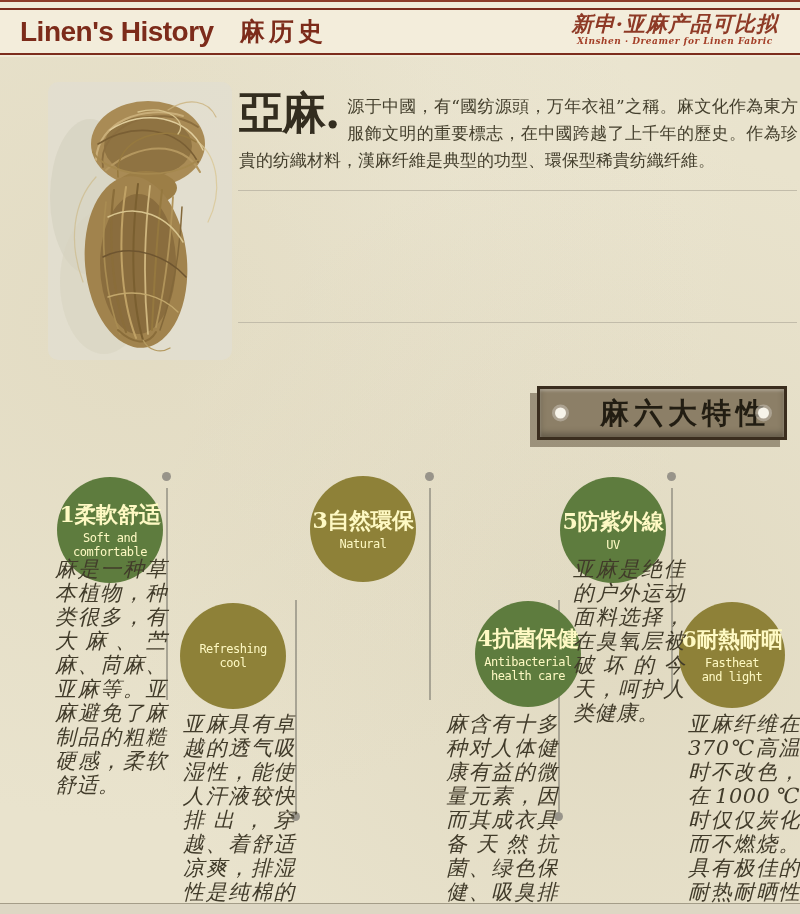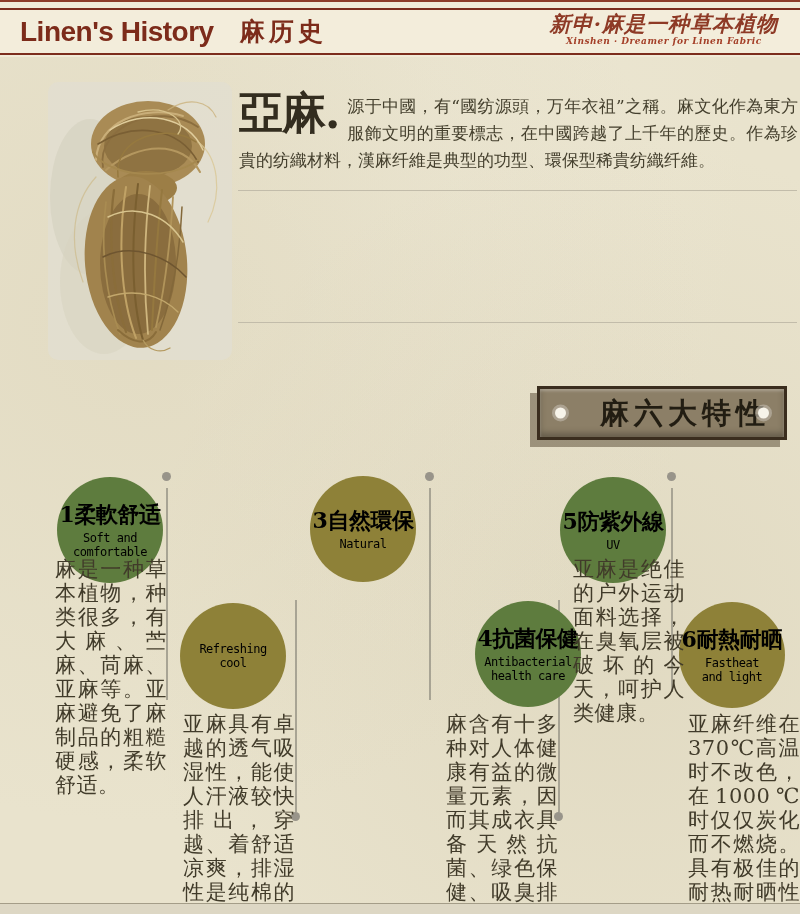--- a/index.html
+++ b/index.html
@@ -29,47 +29,47 @@
   .facts{position:absolute;left:240px;top:195px;width:559px;font-size:15px;line-height:26.5px;color:#45402e;}
   
   .plaque{position:absolute;left:537px;top:386px;width:244px;height:48px;background:#8c7f67;
           border:3px solid #3a2d1e;box-shadow:-7px 7px 0 rgba(84,69,47,.5),
           inset 0 2px 3px rgba(255,255,255,.28), inset 0 -4px 6px rgba(0,0,0,.28);}
   .plaque-dot{position:absolute;top:50%;transform:translateY(-50%);width:11px;height:11px;border-radius:50%;
               background:#f7f4ea;box-shadow:0 0 0 3px rgba(189,182,168,.65);}
   .plaque-dot.left{left:15px;} .plaque-dot.right{right:15px;}
   .plaque-title{text-align:center;line-height:48px;font-size:29px;font-weight:bold;color:#221d12;letter-spacing:5px;margin-left:46px;}
   
-  .circle{position:absolute;width:106px;height:106px;border-radius:50%;color:#000000;
+  .circle{position:absolute;width:106px;height:106px;border-radius:50%;color:#fef9c3;
           display:flex;flex-direction:column;align-items:center;justify-content:center;text-align:center;}
   .circle-title{font-size:22px;font-weight:bold;white-space:nowrap;letter-spacing:-.5px;}
   .circle-sub{font-size:12px;line-height:1.15;white-space:pre-line;margin-top:2px;
               font-family:"DejaVu Sans Mono","Liberation Mono",monospace;letter-spacing:-.5px;}
   .para{position:absolute;width:112px;font-size:21px;line-height:24px;color:#413b2a;
-        text-align:justify;word-break:break-all;letter-spacing:.5px;}
+        text-align:justify;word-break:break-all;letter-spacing:.5px;font-style:italic;}
   .vline{position:absolute;width:2px;background:#a8a494;}
   .vdot{position:absolute;width:9px;height:9px;border-radius:50%;background:#98948a;}
   
   .bottom-strip{position:absolute;left:0;right:0;top:903px;height:11px;background:#ddd7c4;border-top:1px solid #a49d88;}
 </style>
 </head>
 <body>
 
 <div class="page">
 
   <div class="top-redline"></div>
 
   <div class="header">
     <div class="header-band">
       <div class="header-left">
         <span class="title-en">Linen's History</span>
         <span class="title-zh">麻历史</span>
       </div>
       <div class="logo">
-        <div class="logo-zh">新申·麻是一种草本植物</div>
+        <div class="logo-zh">新申·亚麻产品可比拟</div>
         <div class="logo-en">Xinshen · Dreamer for Linen Fabric</div>
       </div>
     </div>
   </div>
 
   <svg class="flax" viewBox="0 0 184 278" aria-hidden="true">
     <rect x="0" y="0" width="184" height="278" rx="10" fill="#e2ded0" opacity="0.85"></rect>
     <ellipse cx="42" cy="115" rx="40" ry="78" fill="#d4d0be" opacity="0.6"></ellipse>
     <ellipse cx="56" cy="200" rx="44" ry="72" fill="#d7d3c0" opacity="0.55"></ellipse>
 

